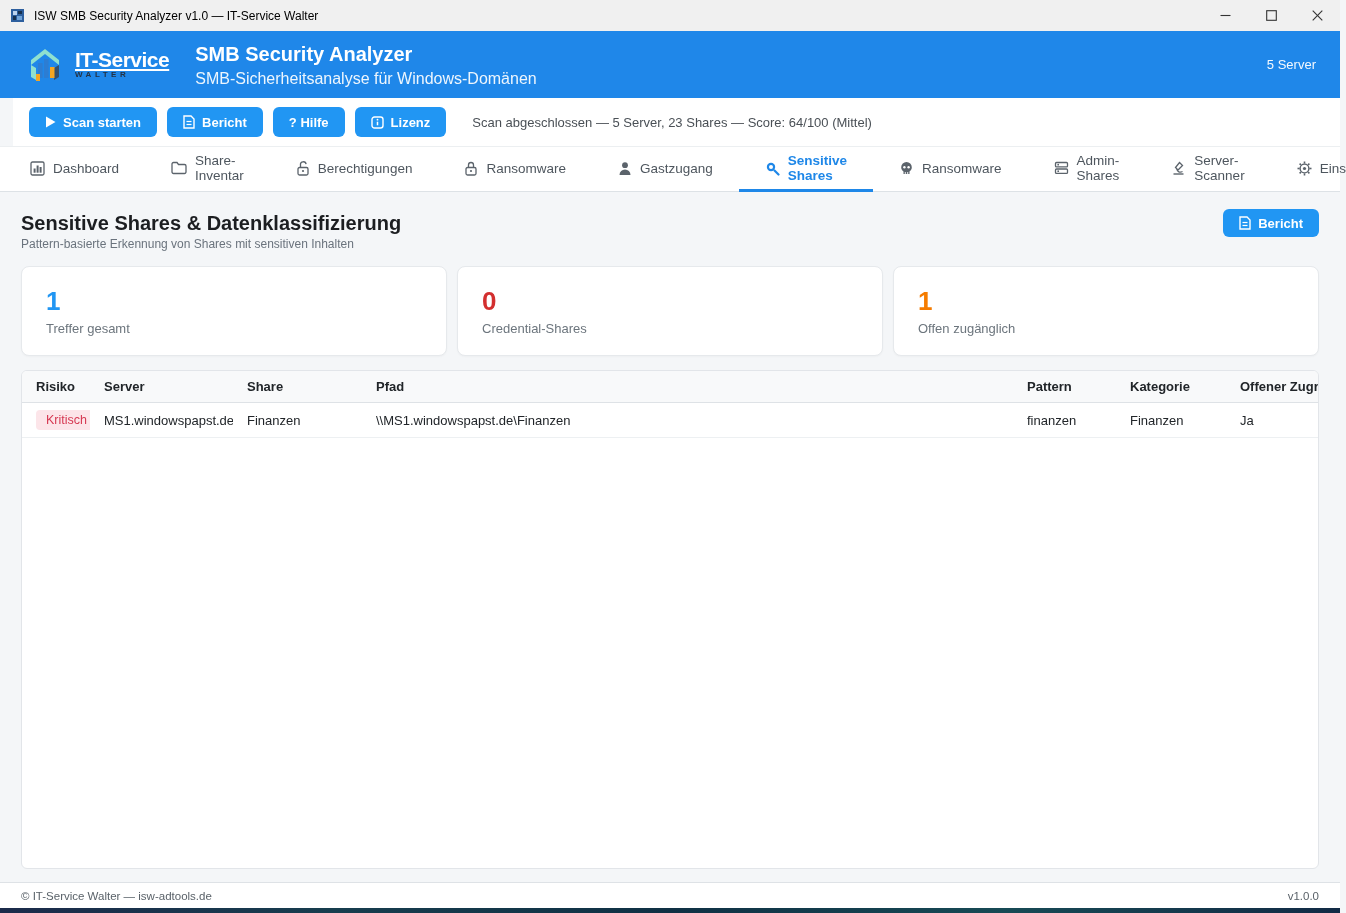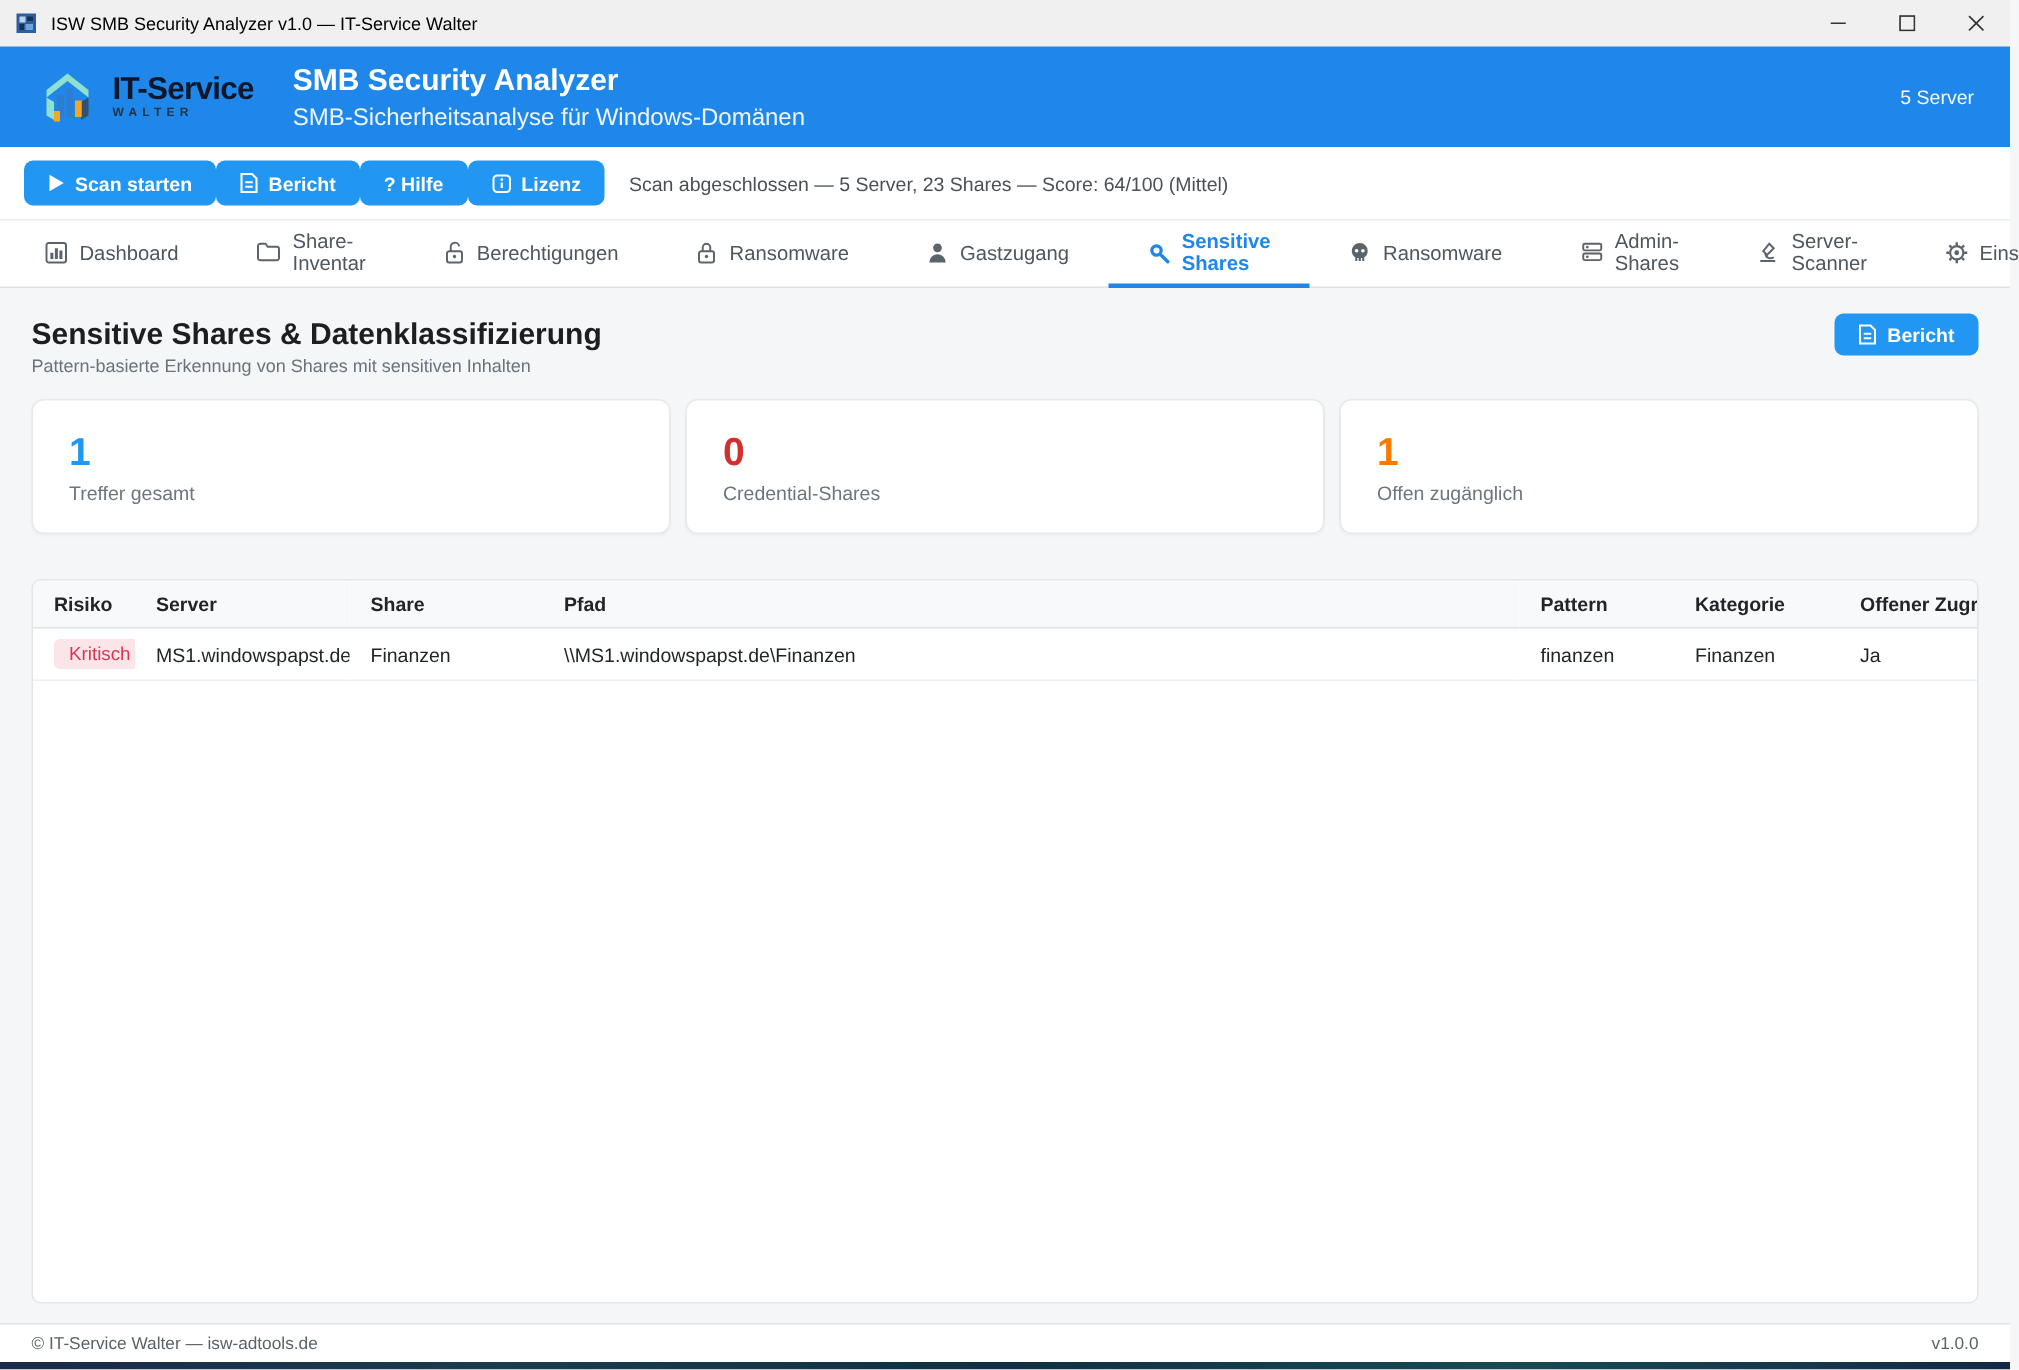--- a/index.html
+++ b/index.html
@@ -10,29 +10,29 @@
   
   .titlebar { height:31px; background:#f0f0f0; display:flex; align-items:center; flex:0 0 auto; }
   .titlebar .appicon { width:16px; height:16px; margin:0 8px 0 10px; display:flex; align-items:center; }
   .titlebar .ttext { font-size:12px; color:#000; }
   .wincontrols { margin-left:auto; display:flex; height:100%; }
   .winbtn { width:46px; height:100%; display:flex; align-items:center; justify-content:center; color:#333; cursor:default; }
 
   
   .header { height:67px; background:#1f87e9; display:flex; align-items:center; padding:0 24px; flex:0 0 auto; }
   .logo { display:flex; align-items:center; gap:9px; margin-right:26px; }
-  .logo-text-top { font-size:21px; font-weight:bold; color:#0f172a; letter-spacing:-0.5px; line-height:20px; }
+  .logo-text-top { font-size:21px; font-weight:bold; color:#ffffff; letter-spacing:-0.5px; line-height:20px;text-decoration:underline; }
   .logo-text-bottom { font-size:8px; font-weight:bold; color:#233244; letter-spacing:3.5px; line-height:10px; }
   .header-titles { color:#fff; }
   .header-title { font-size:20px; font-weight:bold; line-height:25px; }
   .header-sub { font-size:16px; color:rgba(255,255,255,0.92); margin-top:3px; }
   .server-badge { margin-left:auto; color:rgba(255,255,255,0.95); font-size:13px; }
 
   
-  .toolbar { height:48px; background:#fff; display:flex; align-items:center; padding:0 16px; flex:0 0 auto; }
+  .toolbar { height:48px; background:#fff; display:flex; align-items:center; padding:0 16px; gap:10px; flex:0 0 auto;margin-left:13px; }
   .btn { background:#2196f3; color:#fff; border:none; border-radius:6px; height:30px;
     padding:0 16px; font-size:13px; font-weight:600; display:flex; align-items:center; gap:7px;
     font-family:inherit; cursor:pointer; }
   .toolbar-status { margin-left:16px; font-size:13px; color:#4a5056; }
 
   
   .tabbar { height:46px; background:#fff; border-top:1px solid #eceff1; border-bottom:1px solid #dde2e6;
     display:flex; align-items:stretch; padding:0 4px; flex:0 0 auto; }
   .tab { display:flex; align-items:center; gap:8px; padding:0 26px; font-size:13.5px; color:#4e565e;
     cursor:pointer; border-bottom:3px solid transparent; margin-bottom:-1px; }
@@ -47,21 +47,21 @@
   .page-head .btn { margin-left:auto; height:28px; }
   .page-sub { font-size:12px; color:#6a737d; }
 
   .cards { display:flex; gap:10px; margin-top:15px; }
   .card { flex:1; background:#fff; border:1px solid #e6e9ec; border-radius:8px; height:90px;
     padding:21px 24px; box-shadow:0 1px 2px rgba(0,0,0,0.03); }
   .card-value { font-size:26px; font-weight:bold; line-height:26px; }
   .card-value.c-blue { color:#2196f3; } .card-value.c-red { color:#d32f2f; } .card-value.c-orange { color:#f57c00; }
   .card-label { font-size:13px; color:#6c757d; margin-top:7px; }
 
-  .table-panel { margin-top:30px; background:#fff; border:1px solid #e2e5e9; border-radius:6px;
+  .table-panel { margin-top:14px; background:#fff; border:1px solid #e2e5e9; border-radius:6px;
     flex:1 1 auto; margin-bottom:13px; overflow:hidden; }
   table { width:100%; border-collapse:collapse; table-layout:fixed; }
   col.c1{width:68px} col.c2{width:143px} col.c3{width:129px} col.c4{width:auto}
   col.c5{width:103px} col.c6{width:110px} col.c7{width:92px}
   thead th { background:#f8f9fa; text-align:left; font-size:13px; font-weight:bold; color:#212529;
     padding:8px 0 8px 14px; border-bottom:1px solid #dee2e6; white-space:nowrap; overflow:hidden; }
   tbody td { font-size:13px; color:#212529; padding:7px 0 7px 14px; border-bottom:1px solid #edf0f2;
     white-space:nowrap; overflow:hidden; }
   .badge-kritisch { display:inline-block; background:#fce5e9; color:#d63852; font-size:12.5px;
     padding:3px 10px; border-radius:4px; }

